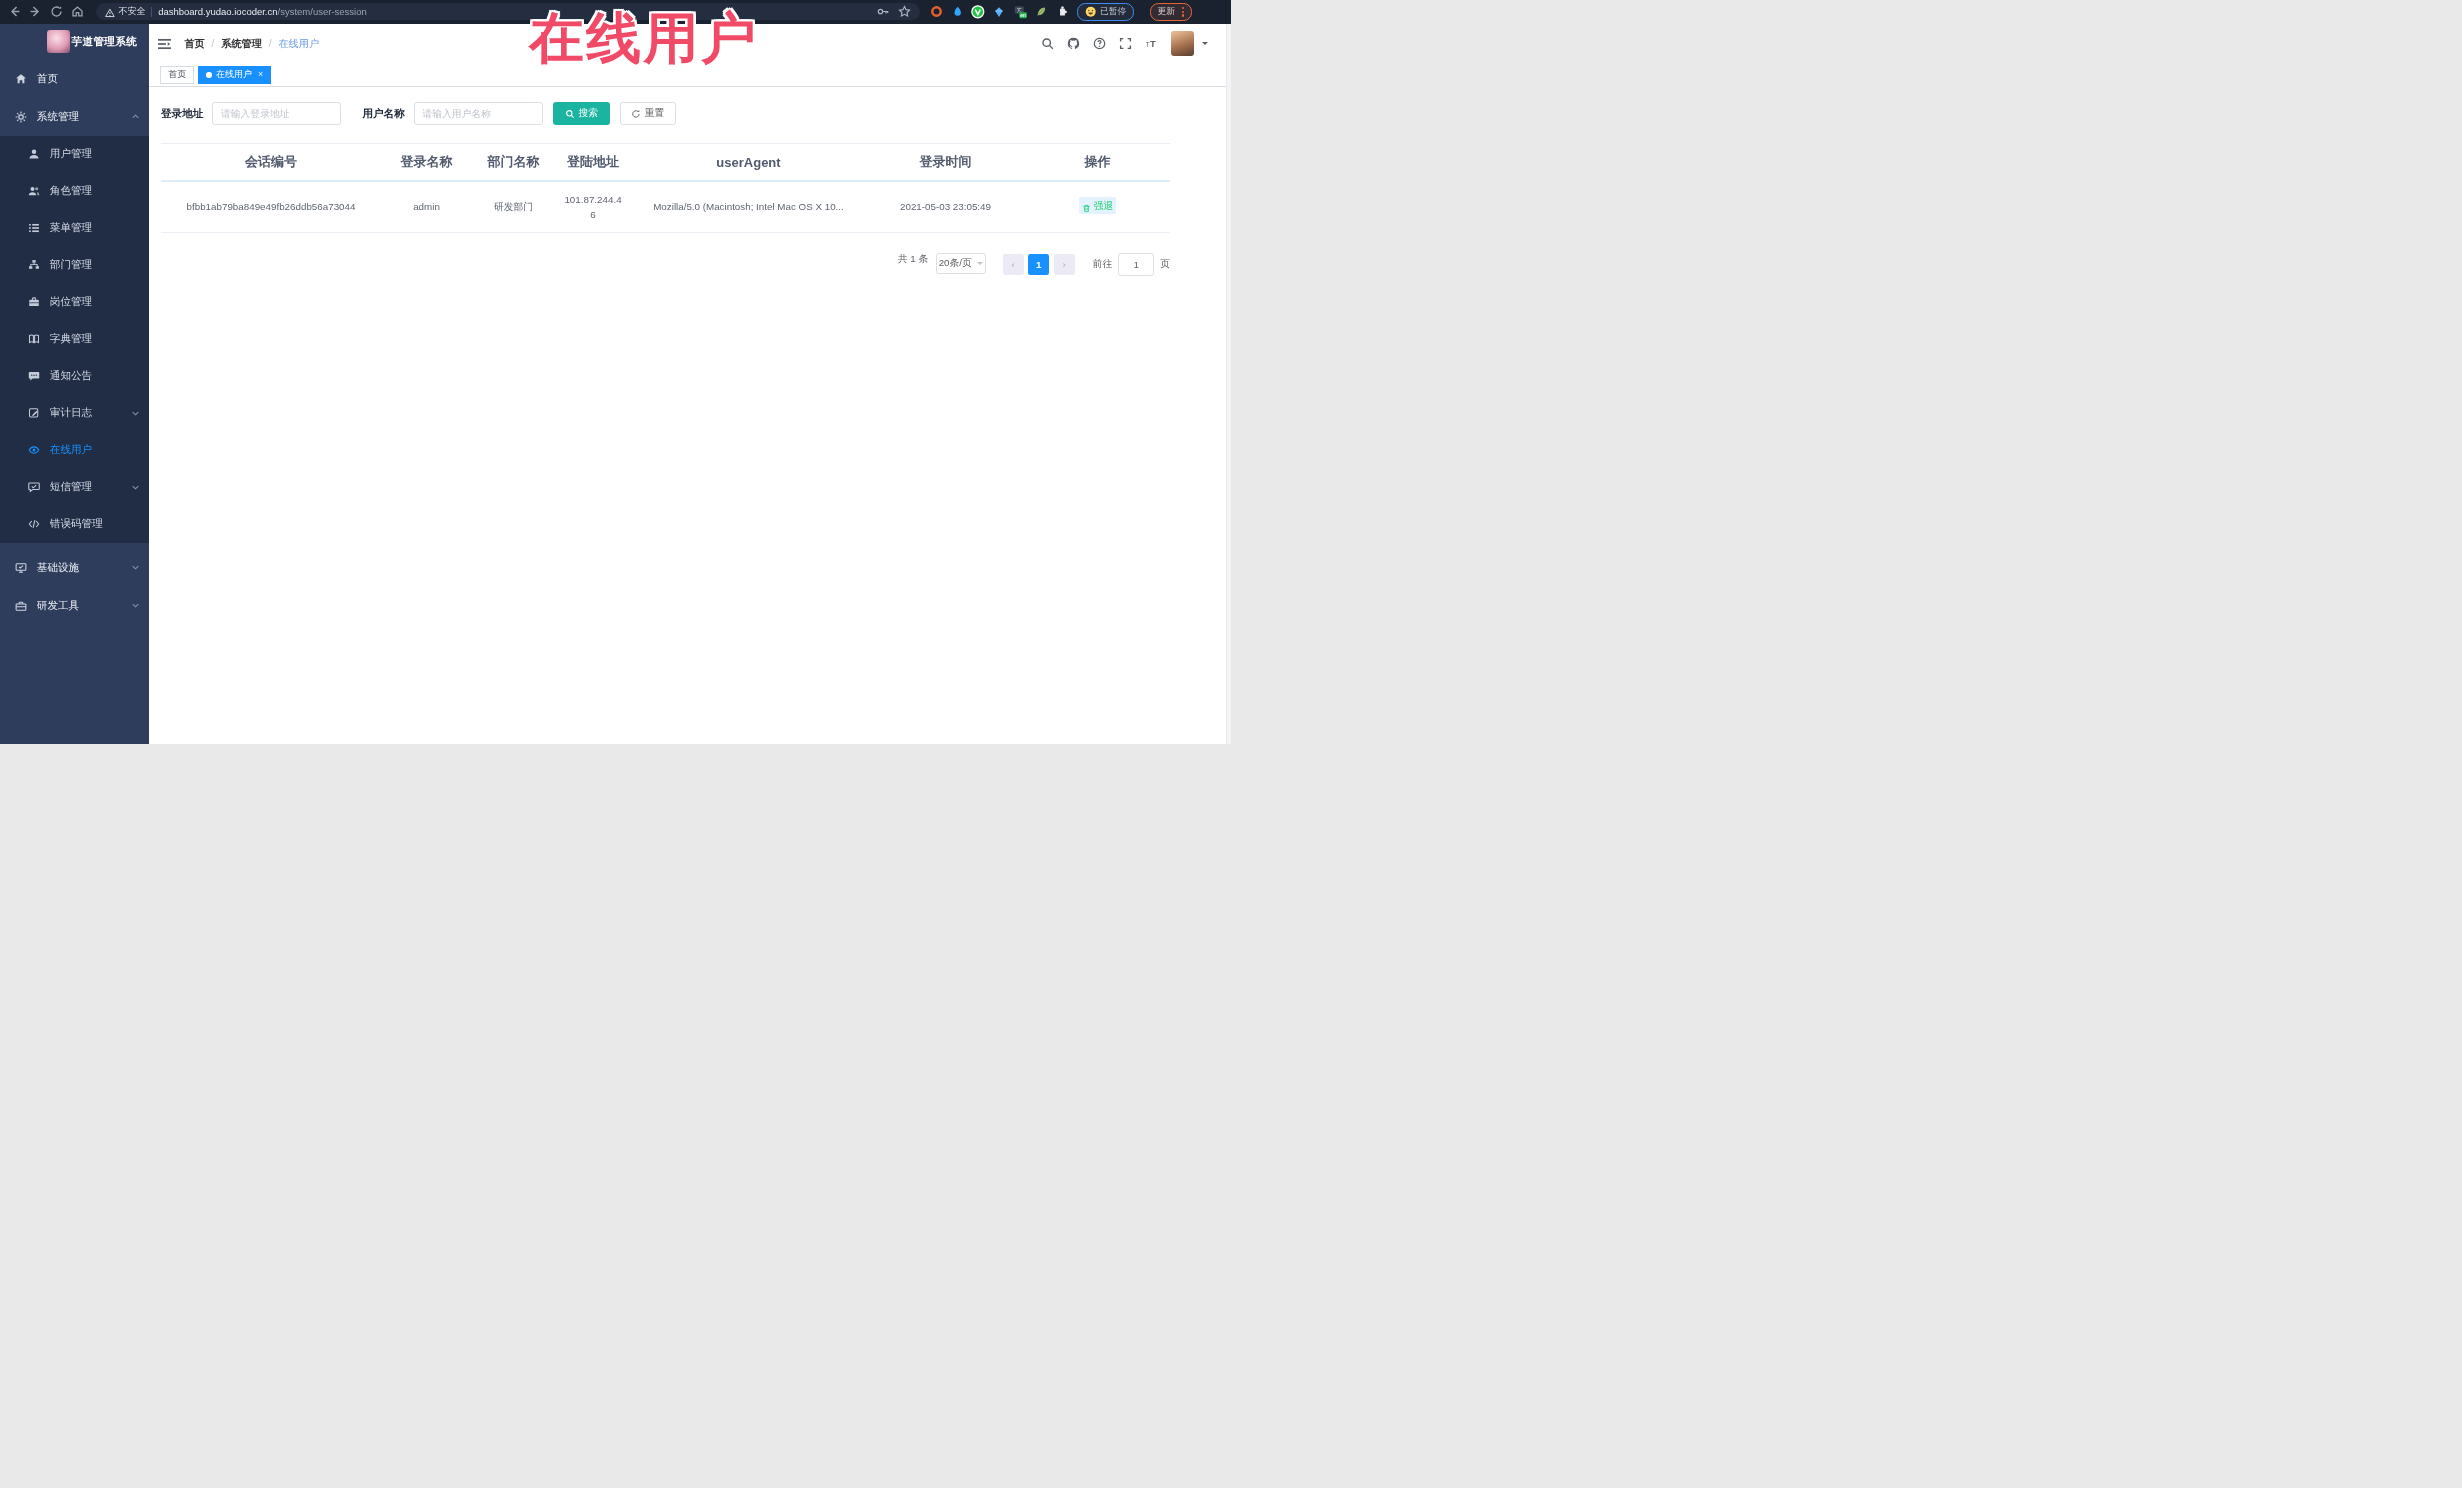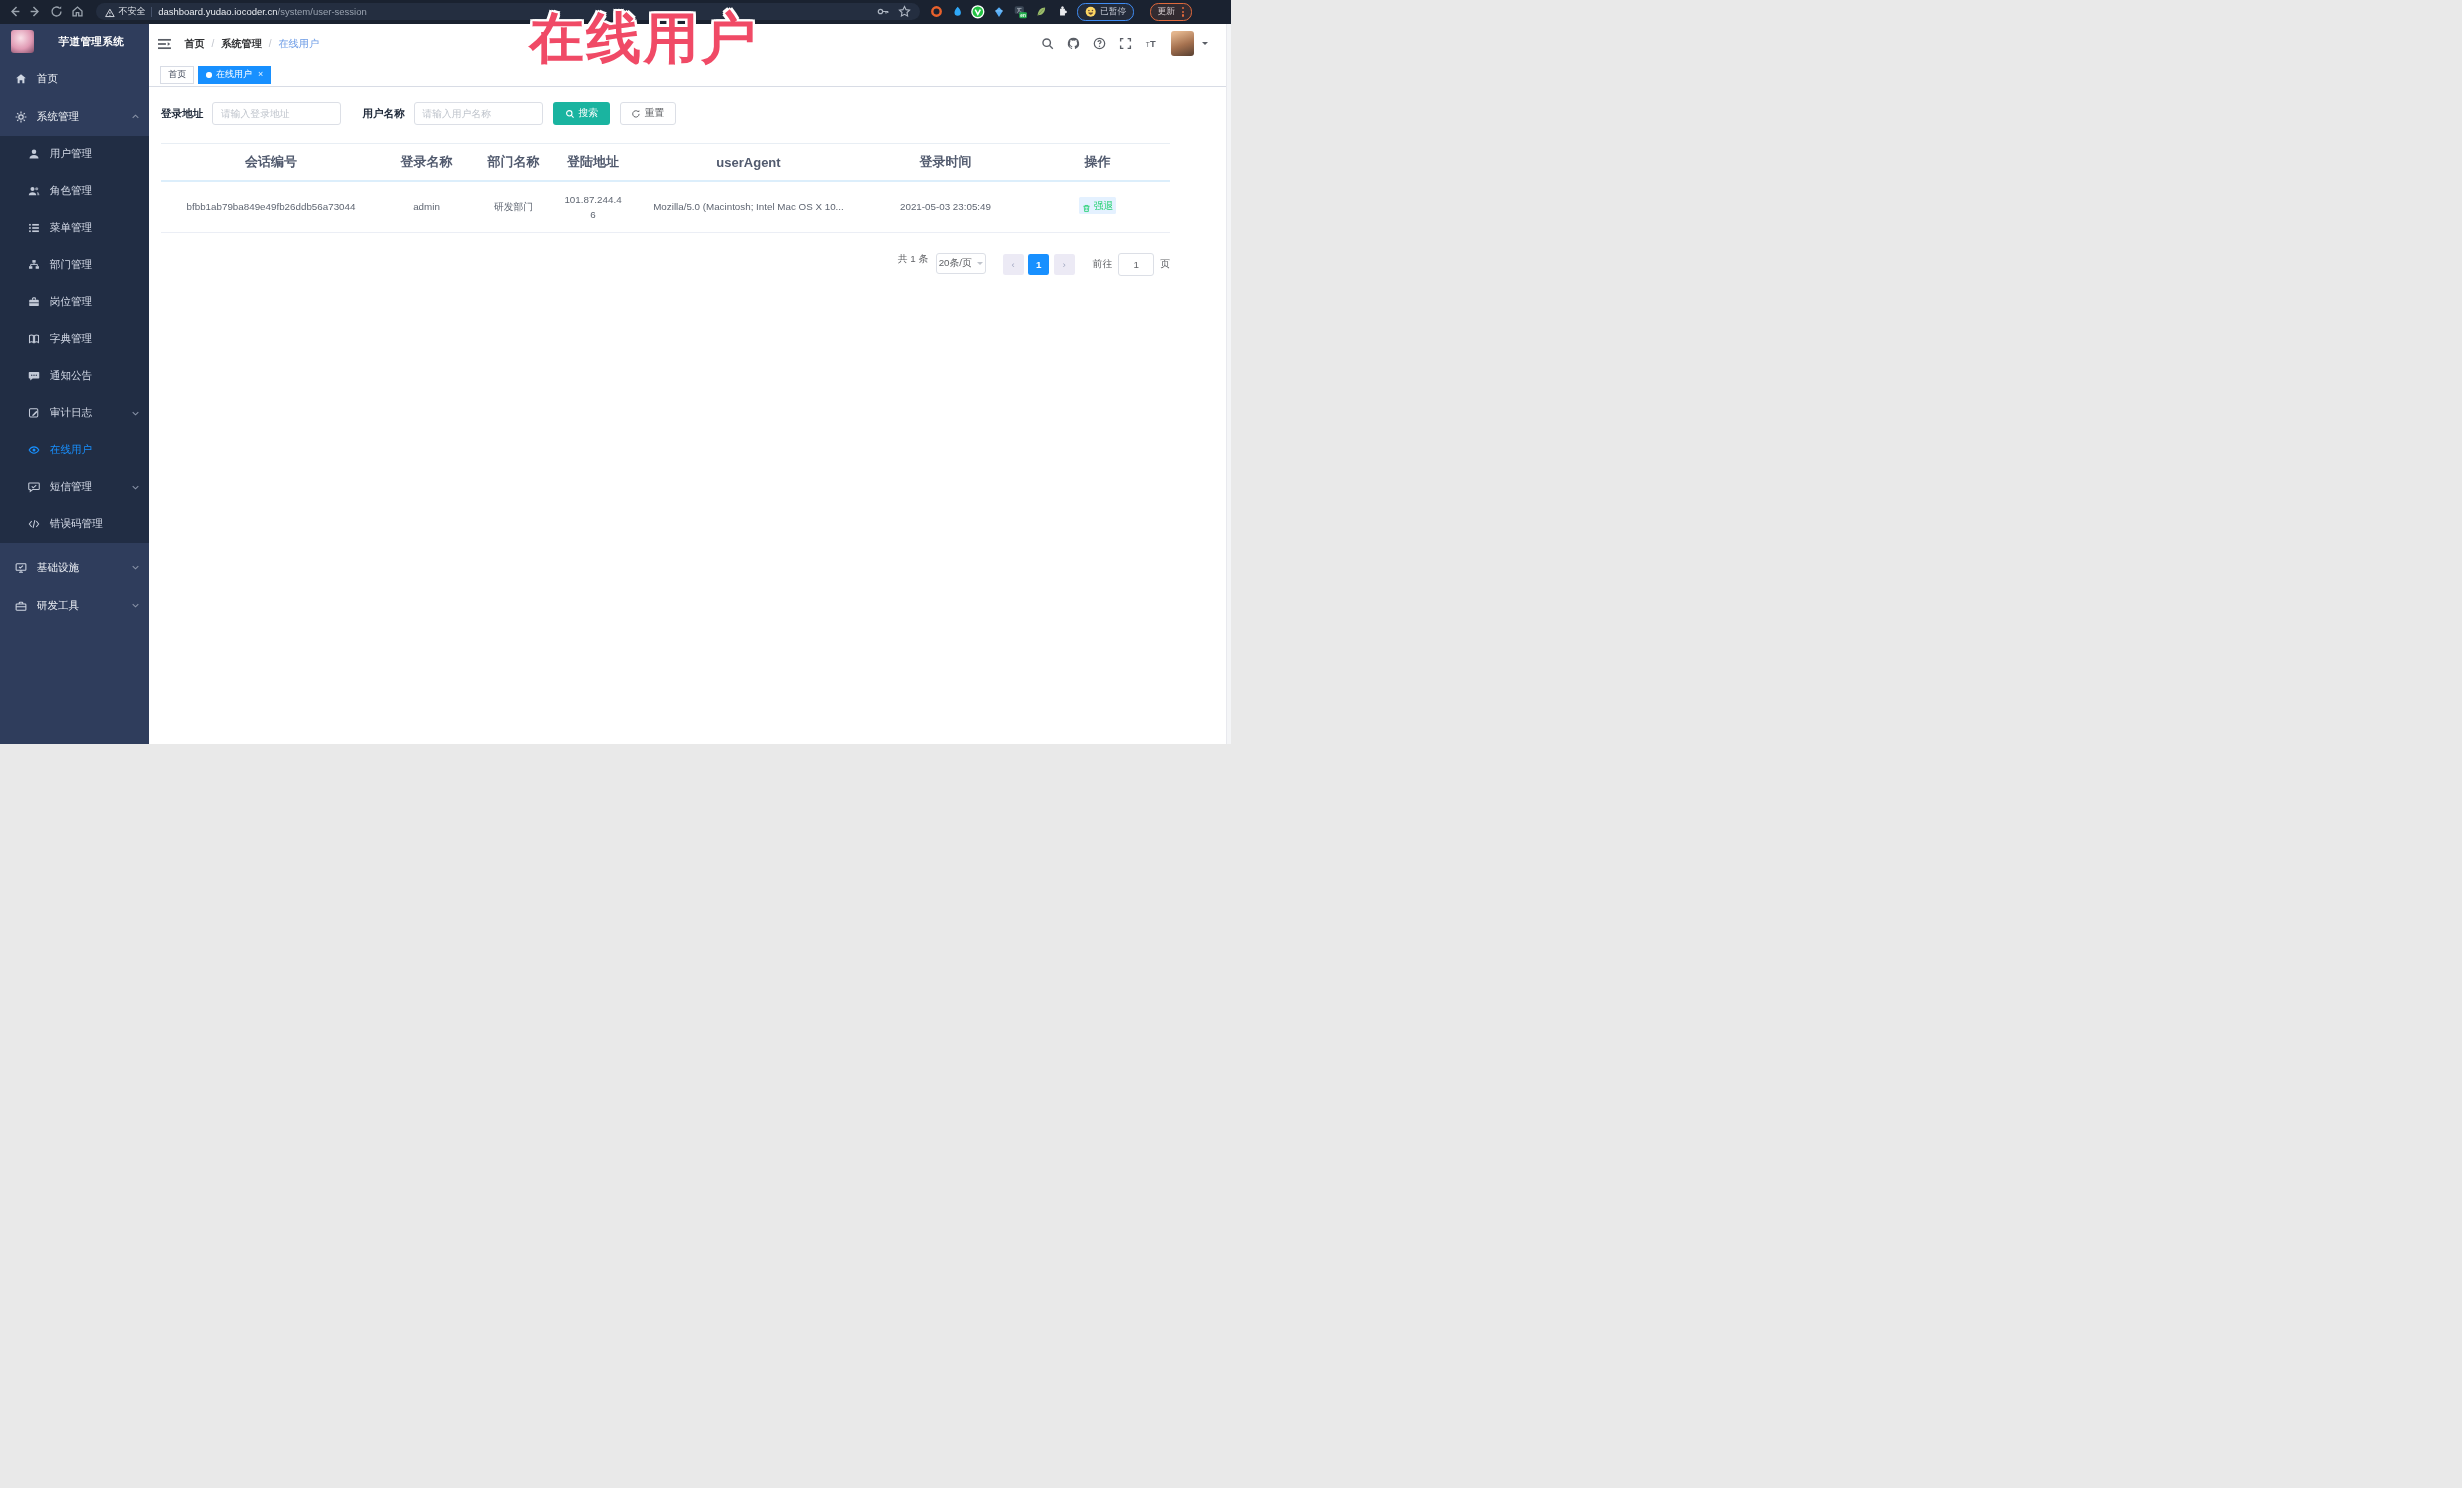--- a/index.html
+++ b/index.html
@@ -23,21 +23,21 @@
   .pill{height:16px;border-radius:8.3px;display:flex;align-items:center;gap:3.8px;padding:0 6.8px;
         font-size:8.7px;flex:none;}
   .pill.paused{border:1.5px solid #3f8cf3;color:#c9ced8;background:#232b3a;}
   .pill.update{border:1.5px solid #e0693c;color:#d8cfd2;background:#332b31;margin-left:7.6px;}
   .kebab{display:flex;flex-direction:column;gap:1.5px;margin-left:3px;}
   .kebab i{width:2.3px;height:2.3px;border-radius:50%;background:#e0693c;}
 
   
   .sidebar{position:absolute;left:0;top:23.5px;bottom:0;width:149px;background:#2f3d5c;
            display:flex;flex-direction:column;z-index:2;}
-  .logo-row{height:36px;display:flex;align-items:center;gap:24px;padding-left:11.4px;flex:none;}
+  .logo-row{height:36px;display:flex;align-items:center;gap:1px;padding-left:11.4px;flex:none;margin-left:36px;}
   .logo-img{width:23px;height:23px;border-radius:3px;flex:none;
             background:radial-gradient(circle at 42% 35%,#f9e0e8,#e09ab4 55%,#8a5570 95%);}
   .logo-title{color:#fff;font-size:10.6px;font-weight:bold;letter-spacing:0.4px;}
   .menu-item{height:38px;display:flex;align-items:center;gap:9.8px;padding:0 9px 0 15px;
              color:#eef1f6;font-size:10.6px;cursor:pointer;flex:none;box-sizing:border-box;}
   .menu-item .mi-icon{width:12px;height:12px;color:#cfd6e2;flex:none;}
   .menu-item .chev{margin-left:auto;color:#8a94a8;flex:none;}
   .submenu{background:#212d44;flex:none;}
   .submenu .menu-item{height:37px;padding-left:28px;color:#d5dbe8;}
   .submenu .menu-item .mi-icon{color:#c3cad8;}

